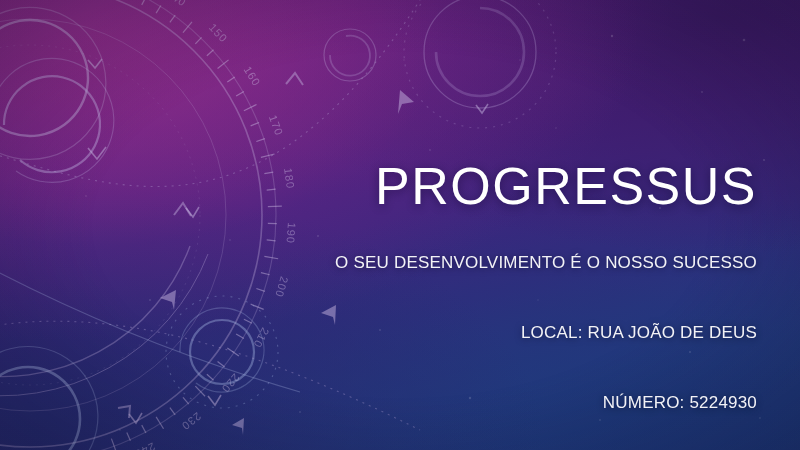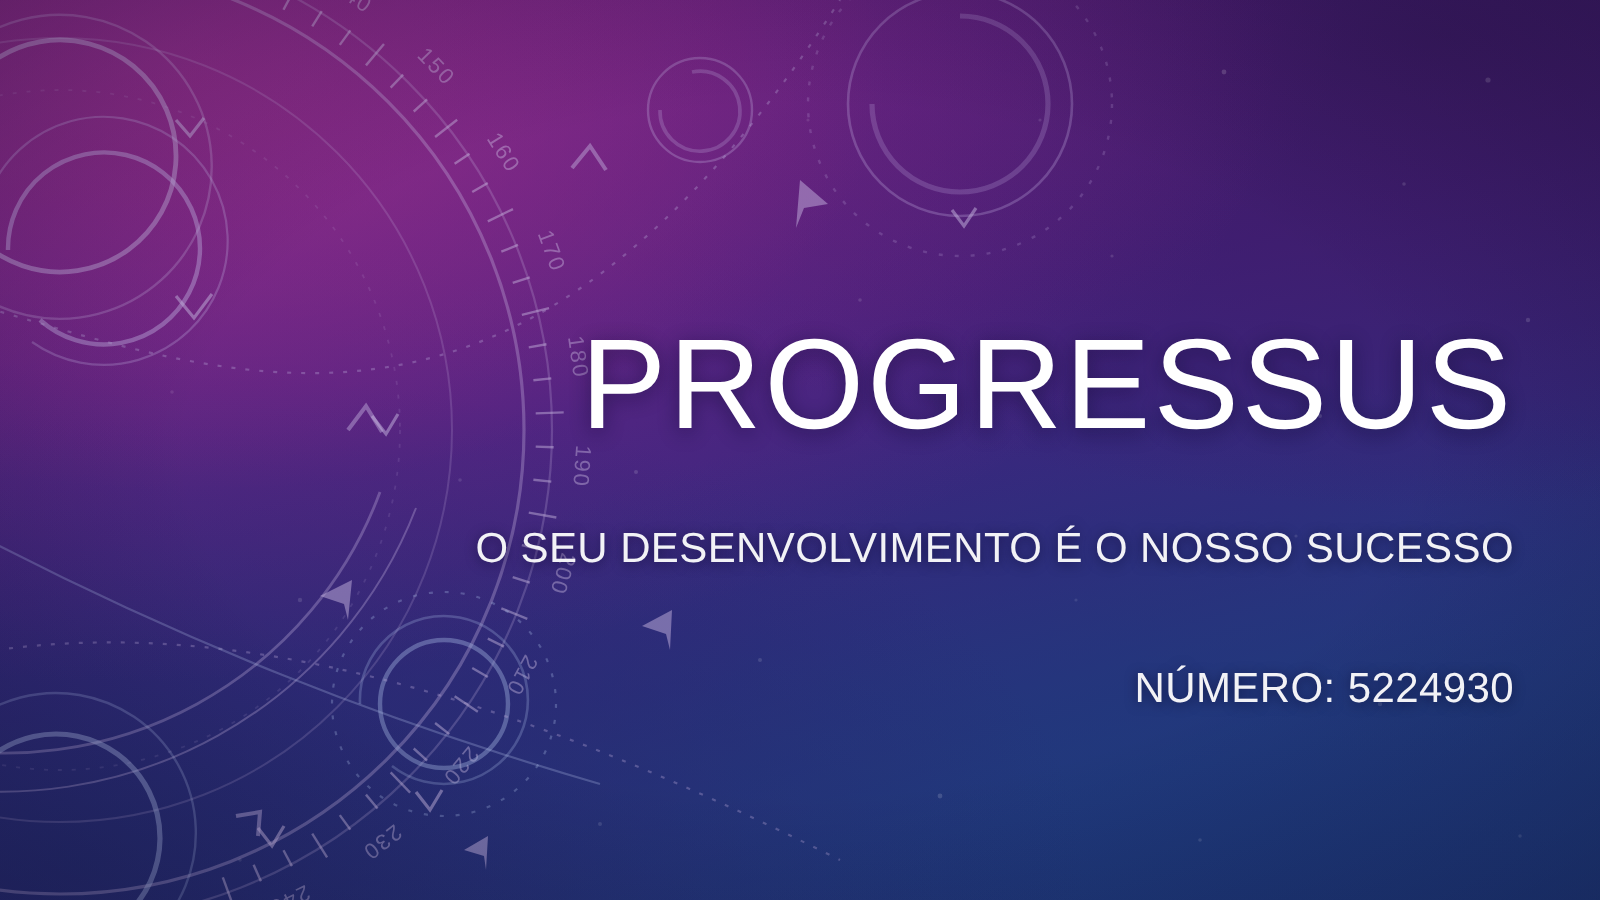--- a/index.html
+++ b/index.html
@@ -40,34 +40,34 @@
   }
   .text-block {
     position: absolute;
     left: 60px;
     right: 43px;
     top: 160px;
     text-align: right;
   }
   .title {
     color: #ffffff;
-    font-size: 64px;
+    font-size: 52px;
     font-weight: 300;
     letter-spacing: 1.5px;
     line-height: 1.0;
     margin: 0;
     white-space: nowrap;
     text-shadow: 0 2px 10px rgba(10, 6, 40, 0.45);
   }
   .subtitle-wrap {
     margin-top: 26px;
   }
   .subtitle-line {
     color: #f2f2f6;
-    font-size: 21px;
+    font-size: 17px;
     font-weight: 400;
     letter-spacing: 0.2px;
     line-height: 38px;
     white-space: nowrap;
     text-shadow: 0 1px 6px rgba(8, 6, 36, 0.55);
     margin-top: 32px;
   }
 </style>
 </head>
 <body>
@@ -338,17 +338,18 @@
       <circle cx="648" cy="268" r="0.8" opacity="0.22"></circle>
     </g>
   </svg>
 
   <div class="vignette"></div>
 
   <div class="text-block">
     <h1 class="title">PROGRESSUS</h1>
     <div class="subtitle-wrap">
       <div class="subtitle-line">O SEU DESENVOLVIMENTO É O NOSSO SUCESSO</div>
+      <div class="subtitle-line">LOCAL: RUA JOÃO DE DEUS</div>
       <div class="subtitle-line">NÚMERO: 5224930</div>
     </div>
   </div>
 
 </div>
 
 </body></html>

